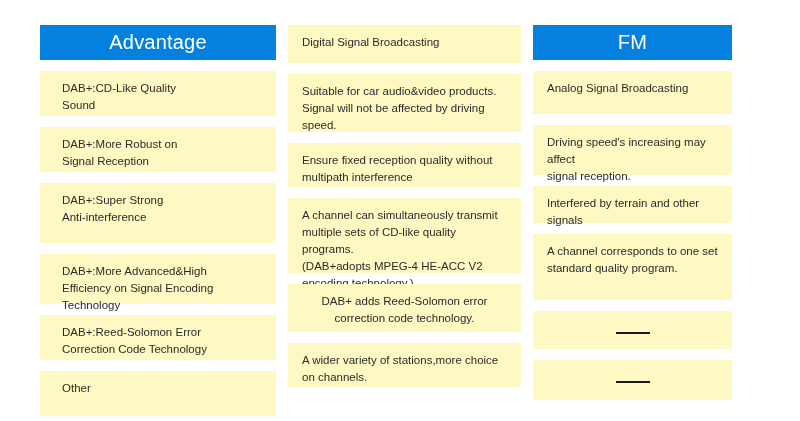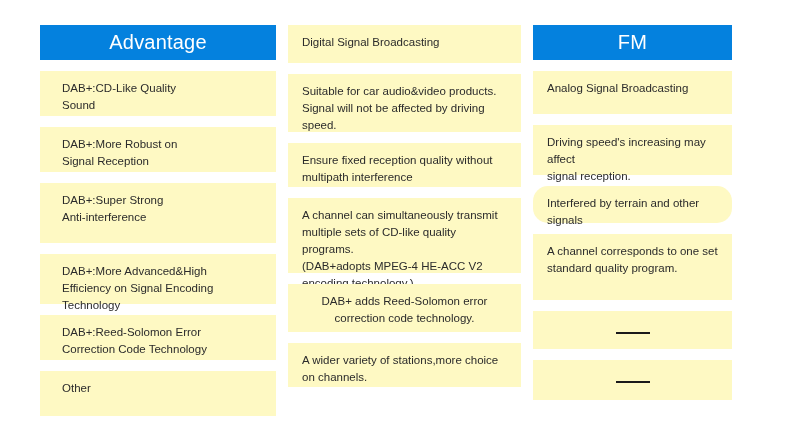--- a/index.html
+++ b/index.html
@@ -78,21 +78,21 @@
 
   .col-dab .cell.r0 { height: 38px; }
   .col-dab .cell.r1 { height: 58px; }
   .col-dab .cell.r2 { height: 44px; }
   .col-dab .cell.r3 { height: 75px; }
   .col-dab .cell.r4 { height: 48px; text-align: center; }
   .col-dab .cell.r5 { height: 44px; }
 
   .col-fm .cell.r0 { height: 43px; }
   .col-fm .cell.r1 { height: 50px; }
-  .col-fm .cell.r2 { height: 37px; border-radius: 15px; }
+  .col-fm .cell.r2 { height: 37px; }
   .col-fm .cell.r3 { height: 66px; }
   .col-fm .cell.r4 { height: 38px; }
   .col-fm .cell.r5 { height: 40px; }
 </style>
 </head>
 <body>
 
 <div class="comparison-table">
 
   <div class="column col-advantage">

